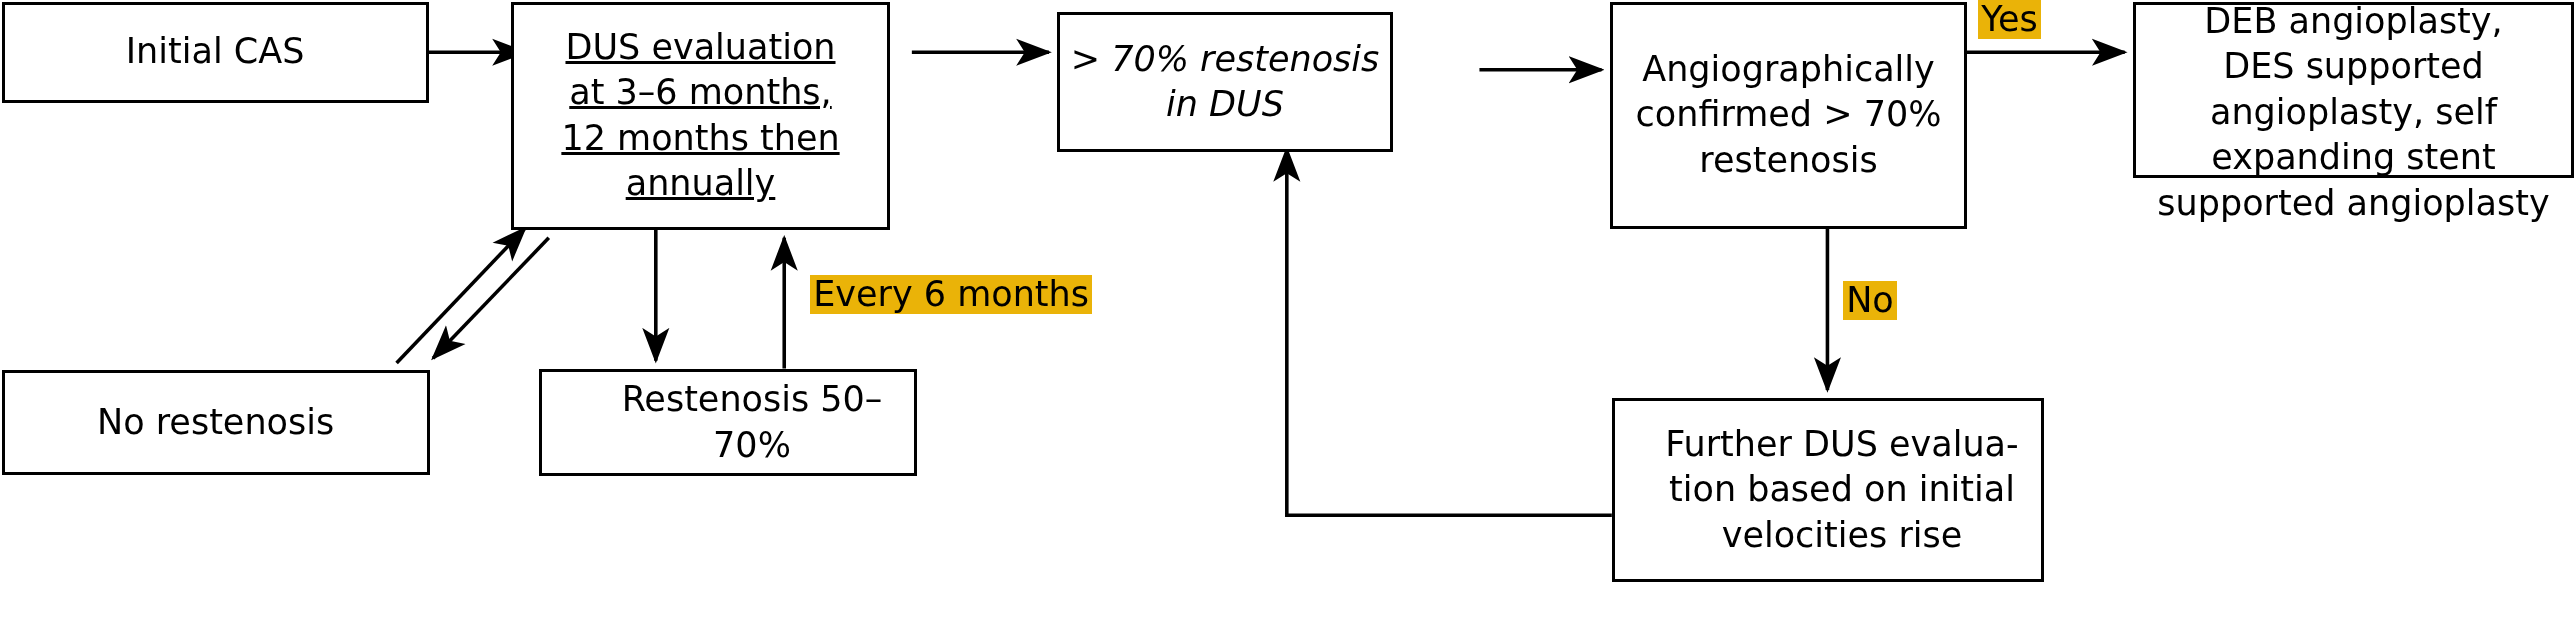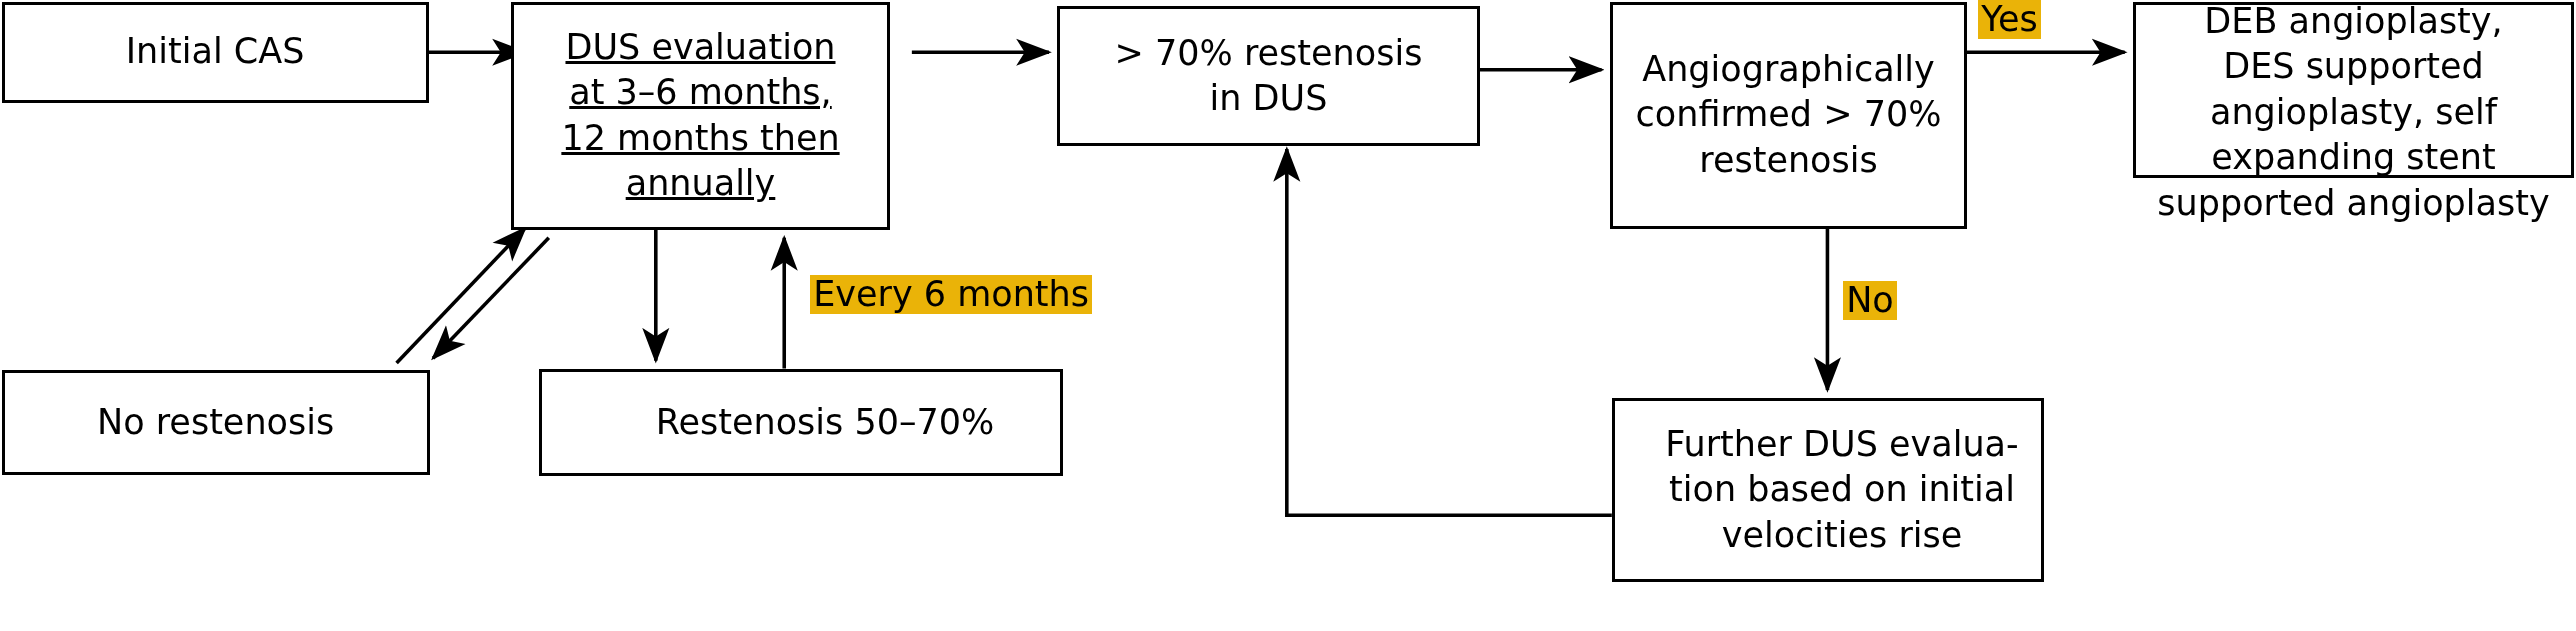--- a/index.html
+++ b/index.html
@@ -98,21 +98,21 @@
     <span class="label">Initial CAS</span>
   </div>
 
   <div class="node" style="left:511px; top:1.6px; width:379px; height:228px;text-decoration:underline;">
     <span class="label">DUS evaluation
 at 3–6 months,
 12 months then
 annually</span>
   </div>
 
-  <div class="node" style="left:1057px; top:6px; width:423px; height:140px;">
+  <div class="node" style="left:1057px; top:12px; width:336px; height:140px;font-style:italic;">
     <span class="label">&gt; 70% restenosis
 in DUS</span>
   </div>
 
   <div class="node" style="left:1610px; top:1.6px; width:357px; height:227px;justify-content:center;">
     <span class="label">Angiographically
 confirmed &gt; 70%
 restenosis</span>
   </div>
 
@@ -122,21 +122,21 @@
 DES supported
 angioplasty, self
 expanding stent
 supported angioplasty</span>
   </div>
 
   <div class="node" style="left:1.6px; top:370px; width:428px; height:105px;">
     <span class="label">No restenosis</span>
   </div>
 
-  <div class="node" style="left:539px; top:369px; width:524px; height:107px;padding-left:48px;">
+  <div class="node" style="left:539px; top:369px; width:378px; height:107px;padding-left:48px;">
     <span class="label">Restenosis 50–70%</span>
   </div>
 
   <div class="node" style="left:1612px; top:398px; width:432px; height:184px;padding-left:28px;">
     <span class="label">Further DUS evalua-
 tion based on initial
 velocities rise</span>
   </div>
 
   <div class="edge-label" style="left:1978px; top:0px;">Yes</div>

